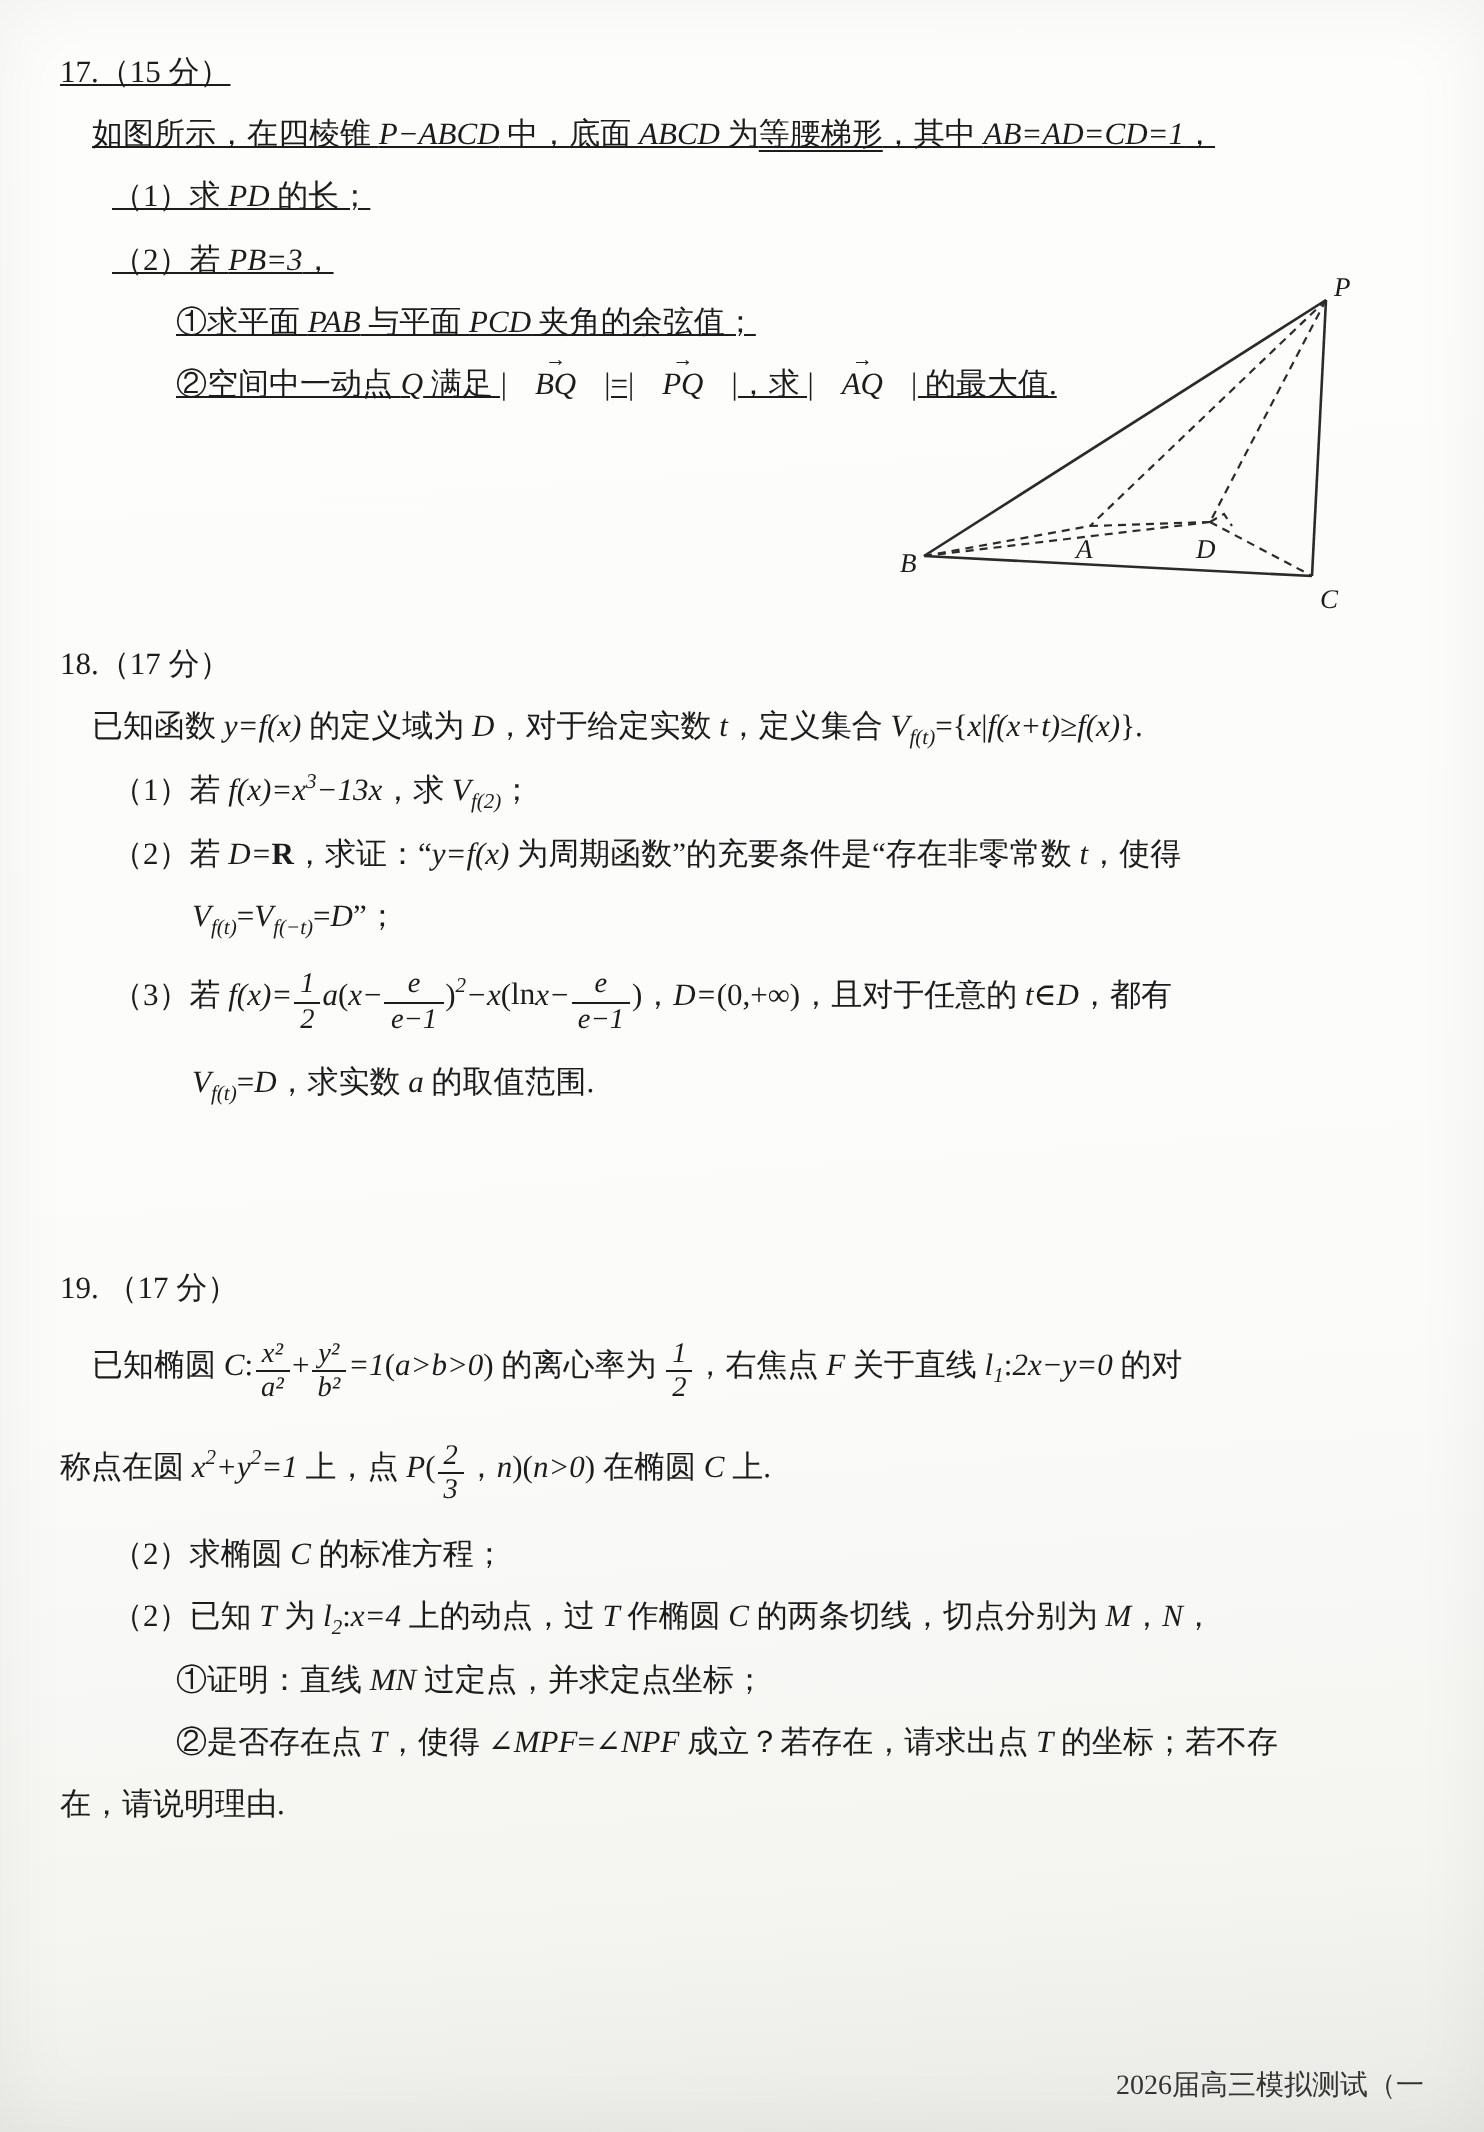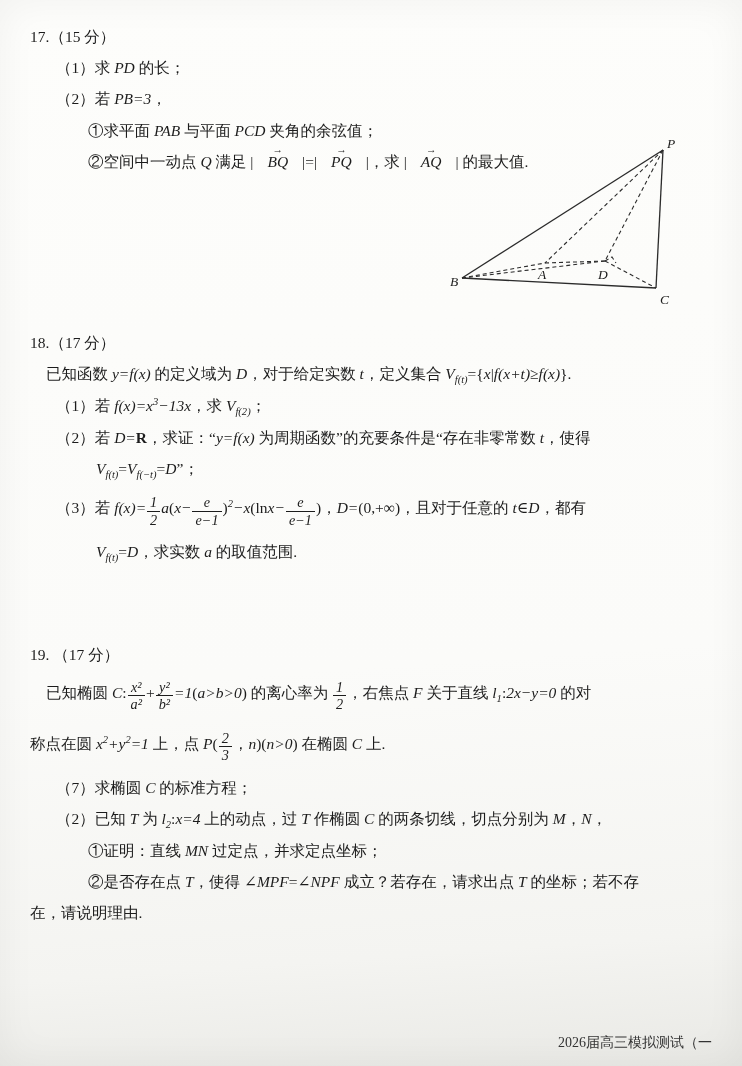--- a/index.html
+++ b/index.html
@@ -8,21 +8,21 @@
     padding:20px 30px 14px 30px;position:relative;
     background:linear-gradient(176deg,#fdfdfb 0%,#fbfbf9 62%,#f4f4f1 88%,#e9e9e5 100%);
     color:#1c1c1c;
     font-family:"Liberation Serif","DejaVu Serif",serif;
     font-size:15.5px;
     display:flex;flex-direction:column;
     box-shadow:inset 0 0 40px rgba(0,0,0,0.05);
     overflow:hidden;
   }
   .problem{position:relative;}
-  .p17{min-height:292px;margin-bottom:14px;}
+  .p17{min-height:292px;margin-bottom:4px;text-decoration:underline;}
   .p18{margin-bottom:10px;}
   .gap-lg{margin-top:58px;}
   .line{line-height:1.82;margin:3px 0;}
   .tall{padding:7px 0;}
   .ind0{margin-left:0;}
   .ind1{margin-left:16px;}
   .ind2{margin-left:26px;}
   .ind3{margin-left:58px;}
   .ind4{margin-left:66px;}
   .mi{font-family:"Liberation Serif","DejaVu Serif",serif;font-style:italic;}
@@ -49,20 +49,21 @@
   .footer{margin-top:auto;text-align:right;font-size:14px;color:#333;padding-top:16px;}
 </style>
 </head>
 <body>
 
 <div class="page">
 
   <section class="problem p17">
     <div>
         <div class="line ind0"><span>17.（15 分）</span></div>
+        <div class="line ind1"><span>如图所示，在四棱锥 </span><span class="mi">P−ABCD</span><span> 中，底面 </span><span class="mi">ABCD</span><span> 为</span><span class="wavy">等腰梯形</span><span>，其中 </span><span class="mi">AB=AD=CD=1</span><span>，</span></div>
         <div class="line ind2"><span>（1）求 </span><span class="mi">PD</span><span> 的长；</span></div>
         <div class="line ind2"><span>（2）若 </span><span class="mi">PB=3</span><span>，</span></div>
         <div class="line ind3"><span>①求平面 </span><span class="mi">PAB</span><span> 与平面 </span><span class="mi">PCD</span><span> 夹角的余弦值；</span></div>
         <div class="line ind3"><span>②空间中一动点 </span><span class="mi">Q</span><span> 满足 |</span><span class="vec">BQ</span><span>|=|</span><span class="vec">PQ</span><span>|，求 |</span><span class="vec">AQ</span><span>| 的最大值.</span></div>
       </div>
     <div class="figure">
       <svg viewBox="0 0 260 176">
 
         <path class="edge" d="M14,142 L215,14"></path>
         <path class="edge" d="M14,142 L208,152"></path>
@@ -96,21 +97,21 @@
         <div class="line ind2 tall"><span>（3）若 </span><span class="mi">f(x)=</span><span class="frac"><span class="fn">1</span><span class="fd">2</span></span><span class="mi">a</span><span>(</span><span class="mi">x−</span><span class="frac"><span class="fn">e</span><span class="fd">e−1</span></span><span>)</span><sup class="mi">2</sup><span class="mi">−x</span><span>(</span><span class="mr">ln</span><span class="mi">x−</span><span class="frac"><span class="fn">e</span><span class="fd">e−1</span></span><span>)，</span><span class="mi">D=</span><span>(0,+∞)</span><span>，且对于任意的 </span><span class="mi">t</span><span>∈</span><span class="mi">D</span><span>，都有</span></div>
         <div class="line ind4"><span class="mi">V</span><sub class="mi">f(t)</sub><span>=</span><span class="mi">D</span><span>，求实数 </span><span class="mi">a</span><span> 的取值范围.</span></div>
       </div>
   </section>
 
   <section class="problem gap-lg">
     <div>
         <div class="line ind0"><span>19. （17 分）</span></div>
         <div class="line ind1 tall"><span>已知椭圆 </span><span class="mi">C</span><span>:</span><span class="frac"><span class="fn">x²</span><span class="fd">a²</span></span><span>+</span><span class="frac"><span class="fn">y²</span><span class="fd">b²</span></span><span class="mi">=1</span><span>(</span><span class="mi">a&gt;b&gt;0</span><span>) 的离心率为 </span><span class="frac"><span class="fn">1</span><span class="fd">2</span></span><span>，右焦点 </span><span class="mi">F</span><span> 关于直线 </span><span class="mi">l</span><sub class="mi">1</sub><span>:</span><span class="mi">2x−y=0</span><span> 的对</span></div>
         <div class="line ind0 tall"><span>称点在圆 </span><span class="mi">x</span><sup class="mi">2</sup><span class="mi">+y</span><sup class="mi">2</sup><span class="mi">=1</span><span> 上，点 </span><span class="mi">P</span><span>(</span><span class="frac"><span class="fn">2</span><span class="fd">3</span></span><span>，</span><span class="mi">n</span><span>)(</span><span class="mi">n&gt;0</span><span>) 在椭圆 </span><span class="mi">C</span><span> 上.</span></div>
-        <div class="line ind2"><span>（7）求椭圆 </span><span class="mi">C</span><span> 的标准方程；</span></div>
+        <div class="line ind2"><span>（2）求椭圆 </span><span class="mi">C</span><span> 的标准方程；</span></div>
         <div class="line ind2"><span>（2）已知 </span><span class="mi">T</span><span> 为 </span><span class="mi">l</span><sub class="mi">2</sub><span>:</span><span class="mi">x=4</span><span> 上的动点，过 </span><span class="mi">T</span><span> 作椭圆 </span><span class="mi">C</span><span> 的两条切线，切点分别为 </span><span class="mi">M</span><span>，</span><span class="mi">N</span><span>，</span></div>
         <div class="line ind3"><span>①证明：直线 </span><span class="mi">MN</span><span> 过定点，并求定点坐标；</span></div>
         <div class="line ind3"><span>②是否存在点 </span><span class="mi">T</span><span>，使得 ∠</span><span class="mi">MPF</span><span>=∠</span><span class="mi">NPF</span><span> 成立？若存在，请求出点 </span><span class="mi">T</span><span> 的坐标；若不存</span></div>
         <div class="line ind0"><span>在，请说明理由.</span></div>
       </div>
   </section>
 
   <footer class="footer">2026届高三模拟测试（一</footer>
 </div>
 

